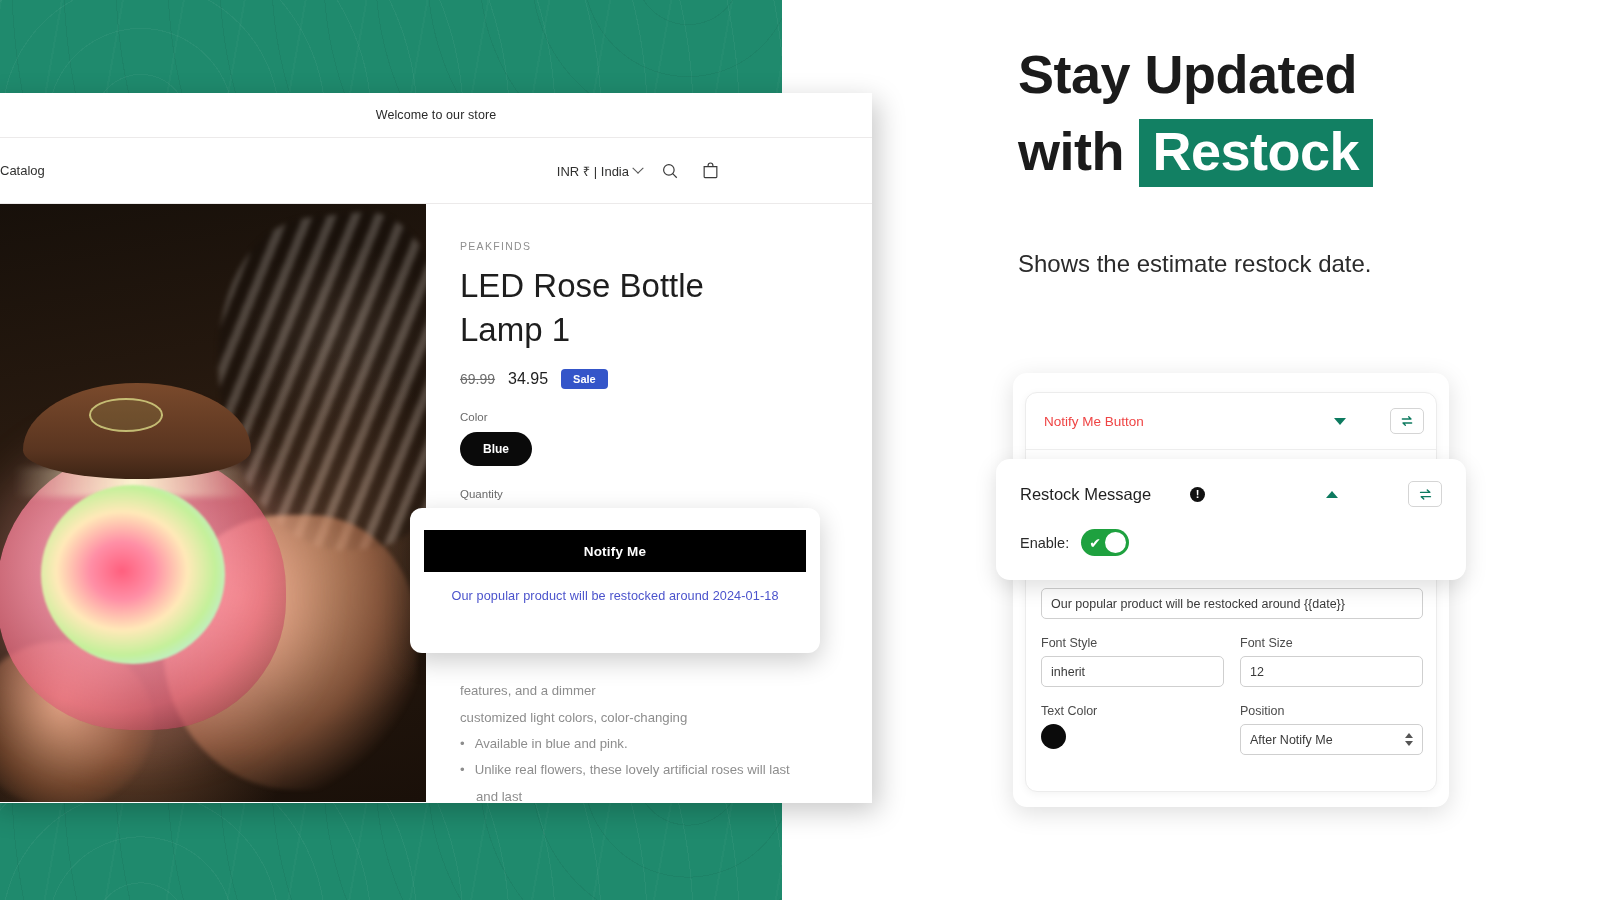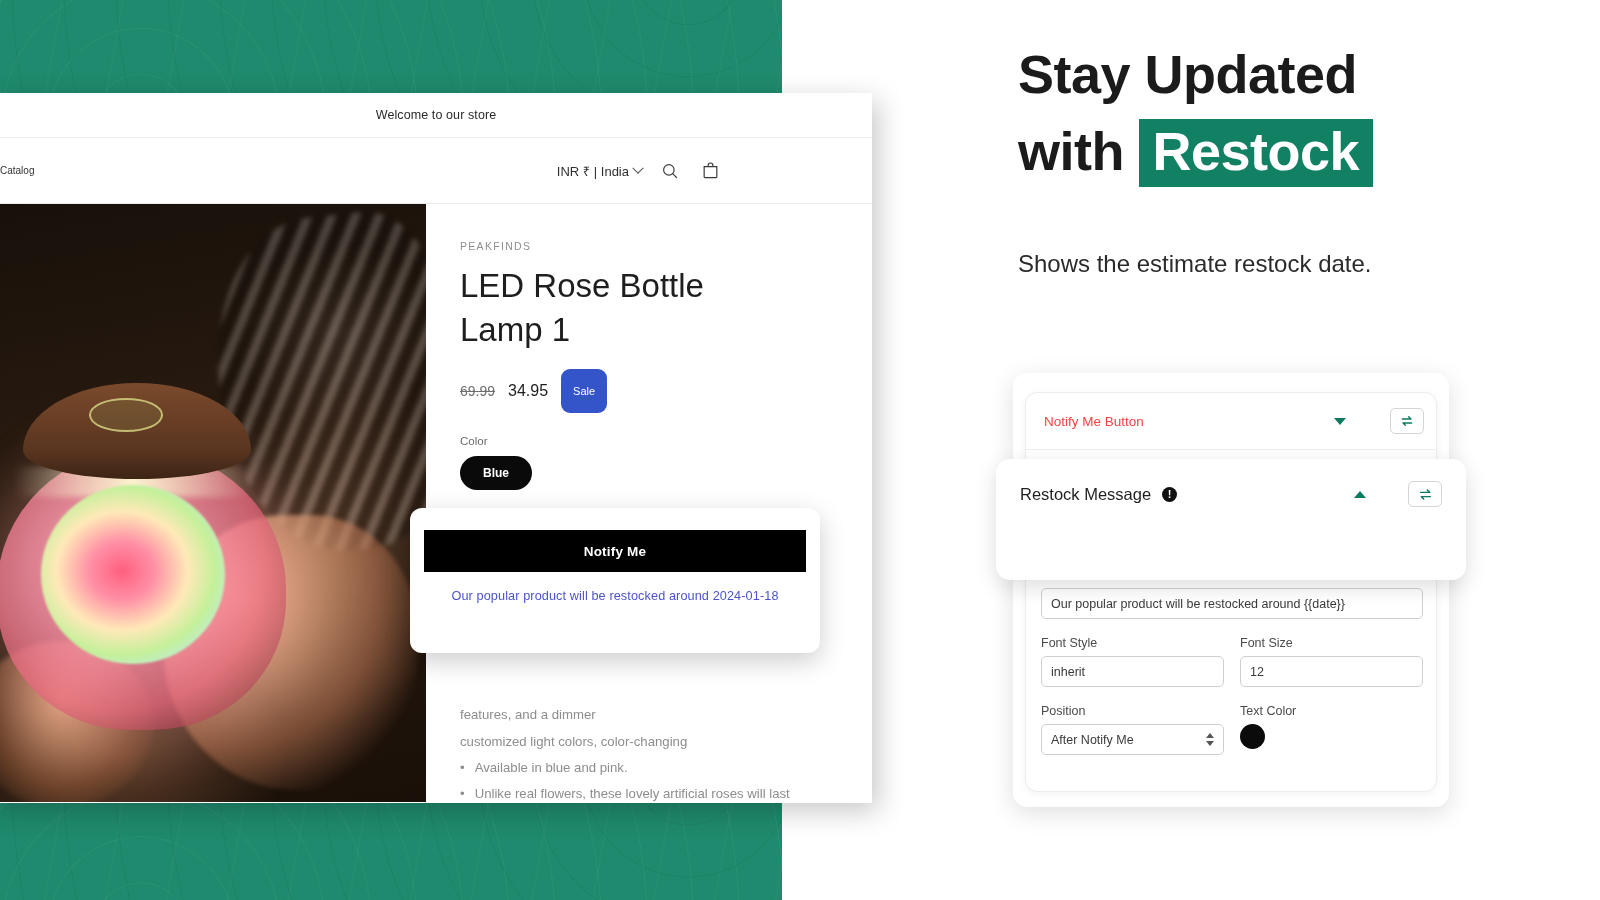--- a/index.html
+++ b/index.html
@@ -40,21 +40,21 @@
     height: 45px; display: flex; align-items: center; justify-content: center;
     font-size: 12.5px; color: #2a2a2a; letter-spacing: .1px;
     border-bottom: 1px solid #eceaea;
     padding-left: 12px;
   }
   .navbar {
     height: 66px; display: flex; align-items: center;
     padding: 0 150px 0 12px;
     border-bottom: 1px solid #eceaea;
   }
-  .nav-left { font-size: 10px; color: #30302f; }
+  .nav-left { font-size: 13px; color: #30302f; }
   .nav-right { margin-left: auto; display: flex; align-items: center; gap: 16px; }
   .currency { font-size: 13px; color: #30302f; display: flex; align-items: center; gap: 5px; }
   .chev-sm { display:inline-block; width: 8px; height: 8px; border-right: 1.3px solid #555; border-bottom: 1.3px solid #555; transform: rotate(45deg) translate(-2px,-2px); }
   .icon-btn { width: 24px; height: 24px; display: flex; align-items: center; justify-content: center; }
 
   .product-row { display: flex; height: calc(100% - 112px); }
   .product-media { position: relative; width: 438px; flex: none; overflow: hidden; background: #120b06; }
 
   
   .photo { position: absolute; inset: 0;
@@ -91,22 +91,22 @@
   .glow-band { position:absolute; left:6%; top:44%; width:54%; height:5%;
     background: linear-gradient(90deg, rgba(255,255,220,0), rgba(255,255,215,.9), rgba(255,255,220,0));
     filter: blur(3px); }
 
   .product-info { flex: 1; padding: 36px 34px 0 34px; }
   .vendor { font-size: 10.5px; letter-spacing: 1.3px; color: #8f8f8f; text-transform: uppercase; }
   .ptitle { font-size: 33px; line-height: 1.32; font-weight: 400; color: #1e1e1e; margin-top: 12px; max-width: 270px; }
   .price-row { display: flex; align-items: center; gap: 13px; margin-top: 18px; }
   .price-old { font-size: 14px; color: #6e6e6e; text-decoration: line-through; }
   .price-new { font-size: 16px; color: #1e1e1e; }
-  .sale-badge { background: #3455c9; color: #fff; font-size: 11px; font-weight: 400;
-    padding: 16px 12px; border-radius: 9px; }
+  .sale-badge { background: #3455c9; color: #fff; font-size: 11px; font-weight: 700;
+    padding: 4px 12px; border-radius: 4px; }
   .opt-label { font-size: 11.5px; color: #6b6b6b; margin-top: 22px; }
   .swatch { display: inline-block; margin-top: 9px; background: #0a0a0a; color: #fff;
     font-size: 12px; font-weight: 600; padding: 10px 23px; border-radius: 22px; }
   .qty-box { margin-top: 9px; width: 117px; height: 41px; border: 1px solid #cfcfcf;
     display: flex; align-items: center; justify-content: space-between; padding: 0 16px;
     font-size: 14px; color: #2b2b2b; }
   .qty-btn { color: #555; font-size: 15px; }
   .desc { margin-top: 128px; font-size: 13.2px; line-height: 2.0; color: #8d8d8d; max-width: 330px; }
   .desc ul { list-style: none; }
   .desc li { text-indent: -16px; padding-left: 16px; }
@@ -158,21 +158,21 @@
   .swap-btn { width: 34px; height: 26px; border: 1px solid #d5d5d5; border-radius: 5px;
     background: #fff; display: flex; align-items: center; justify-content: center; }
 
   
   .restock-card {
     position: absolute; left: 996px; top: 459px; width: 470px; height: 121px;
     background: #ffffff; border-radius: 14px;
     box-shadow: 0 7px 22px rgba(0,0,0,.13);
     padding: 18px 24px 0 24px;
   }
-  .rc-head { display: flex; align-items: center; height: 34px; }
+  .rc-head { display: flex; align-items: center; height: 34px; gap: 28px; }
   .rc-title { font-size: 16.5px; color: #1f1f1f; font-weight: 500; }
   .info-dot { width: 15px; height: 15px; border-radius: 50%; background: #111;
     color: #fff; font-size: 11px; font-weight: 700; display: flex; align-items: center;
     justify-content: center; margin-left: 11px; line-height: 1; }
   .rc-enable { display: flex; align-items: center; margin-top: 18px; }
   .rc-enable-label { font-size: 14.5px; color: #2b2b2b; margin-right: 12px; }
   .toggle { width: 48px; height: 27px; border-radius: 16px; background: #1ea13f;
     display: flex; align-items: center; padding: 0 3px; position: relative; }
   .toggle .check { color: #fff; font-size: 14px; margin-left: 5px; line-height: 1; }
   .toggle .knob { position: absolute; right: 3px; width: 21px; height: 21px;
@@ -326,44 +326,51 @@
         <div class="f-input">inherit</div>
       </div>
       <div class="col">
         <div class="f-label">Font Size</div>
         <div class="f-input">12</div>
       </div>
     </div>
 
     <div class="row2">
       <div class="col">
+        <div class="f-label">Text Color</div>
+        <div class="color-dot"></div>
+      </div>
+      <div class="col">
         <div class="f-label">Position</div>
         <div class="f-select">
           <span>After Notify Me</span>
           <span class="sel-arrows">
               <i class="up"></i>
               <i class="dn"></i>
             </span>
         </div>
-      </div>
-      <div class="col">
-        <div class="f-label">Text Color</div>
-        <div class="color-dot"></div>
       </div>
     </div>
   </div>
 
   <div class="restock-card">
     <div class="rc-head">
       <span class="rc-title">Restock Message</span>
       <span class="info-dot">!</span>
       <span class="acc-spacer"></span>
       <span class="caret-up"></span>
       <span class="swap-btn">
         <svg width="17" height="17" viewBox="0 0 24 24" fill="none" stroke="#0d7a5f" stroke-width="2" stroke-linecap="round" stroke-linejoin="round">
           <path d="M5 9h13l-3.5-3.5"></path>
             <path d="M19 15H6l3.5 3.5"></path>
         </svg>
       </span>
     </div>
+    <div class="rc-enable">
+      <span class="rc-enable-label">Enable:</span>
+      <span class="toggle">
+        <span class="check">✔</span>
+        <span class="knob"></span>
+      </span>
+    </div>
   </div>
 
 </div>
 
 </body></html>

